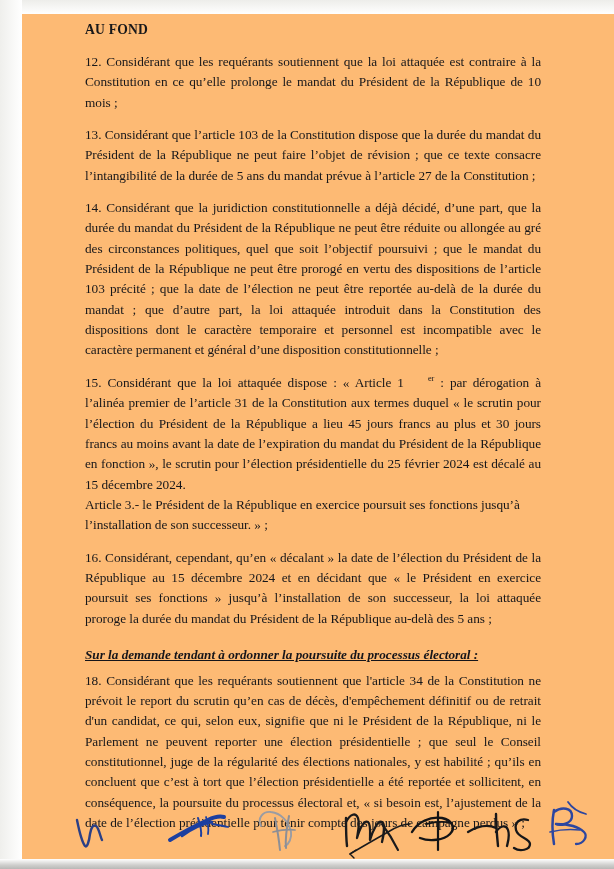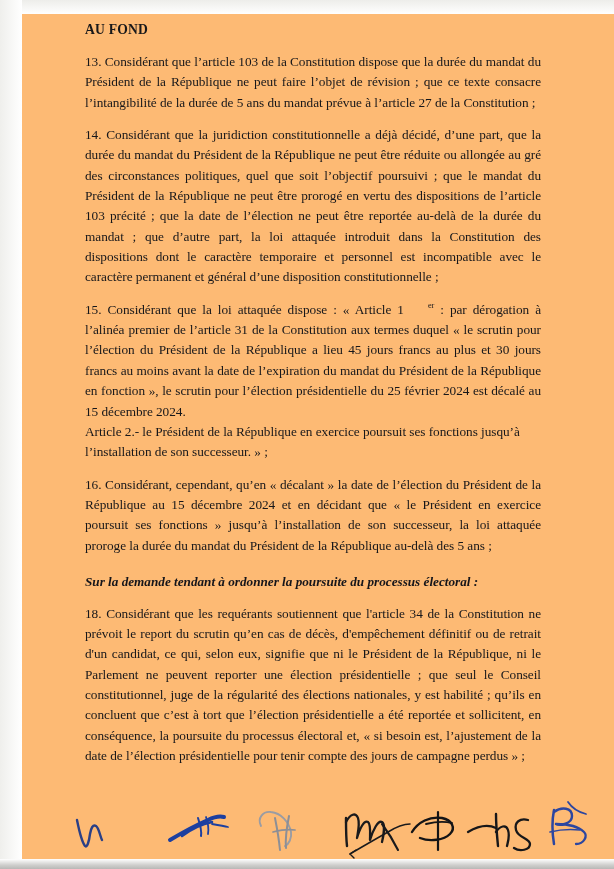--- a/index.html
+++ b/index.html
@@ -62,21 +62,22 @@
     margin: 0 0 14px 0;
     text-align: justify;
     letter-spacing: -0.05px;
   }
   .subhead {
     font-style: italic;
     font-weight: bold;
     font-size: 13.2px;
     line-height: 1.5;
     color: #15151a;
-    margin: 16px 0 12px 0;
+    margin: 16px 0 6px 0;
+    text-decoration: underline;
   }
   .para {
     font-size: 13.3px;
     line-height: 1.53;
     color: #17171a;
     margin: 0 0 12px 0;
     text-align: justify;
     text-justify: inter-word;
     letter-spacing: -0.05px;
   }
@@ -108,28 +109,29 @@
 <div class="page">
 
   <div class="scan-shade-top"></div>
   <div class="scan-shade-left"></div>
 
   <div class="content">
 
     <h1 class="section-title">AU FOND</h1>
 
 
+    <p class="para">12.  Considérant que les requérants soutiennent que la loi attaquée est contraire à la Constitution en ce qu’elle prolonge le mandat du Président de la République de 10 mois ;</p>
 
     <p class="para">13. Considérant que l’article 103 de la Constitution dispose que la durée du mandat du Président de la République ne peut faire l’objet de révision ; que ce texte consacre l’intangibilité de la durée de 5 ans du mandat prévue à l’article 27 de la Constitution ;</p>
 
     <p class="para">14. Considérant que la juridiction constitutionnelle a déjà décidé, d’une part, que la durée du mandat du Président de la République ne peut être réduite ou allongée au gré des circonstances politiques, quel que soit l’objectif poursuivi ; que le mandat du Président de la République ne peut être prorogé en vertu des dispositions de l’article 103 précité ; que la date de l’élection ne peut être reportée au-delà de la durée du mandat ; que d’autre part, la loi attaquée introduit dans la Constitution des dispositions dont le caractère temporaire et personnel est incompatible avec le caractère permanent et général d’une disposition constitutionnelle ;</p>
 
     <p class="para"><span>15. Considérant que la loi attaquée dispose : « Article 1</span><sup>er</sup><span> : par dérogation à l’alinéa premier de l’article 31 de la Constitution aux termes duquel « le scrutin pour l’élection du Président de la République a lieu 45 jours francs au plus et 30 jours francs au moins avant la date de l’expiration du mandat du Président de la République en fonction », le scrutin pour l’élection présidentielle du 25 février 2024 est décalé au 15 décembre 2024.</span></p>
 
-    <p class="para" style="margin-top:-12px; text-align:left;">Article 2.- le Président de la République en exercice poursuit ses fonctions jusqu’à l’installation de son successeur. » ;</p>
+    <p class="para" style="margin-top:-12px; text-align:left;">Article 3.- le Président de la République en exercice poursuit ses fonctions jusqu’à l’installation de son successeur. » ;</p>
 
     <p class="para">16. Considérant, cependant, qu’en « décalant » la date de l’élection du Président de la République au 15 décembre 2024 et en décidant que « le Président en exercice poursuit ses fonctions » jusqu’à l’installation de son successeur, la loi attaquée proroge la durée du mandat du Président de la République au-delà des 5 ans ;</p>
 
 
     <p class="subhead">Sur la demande tendant à ordonner la poursuite du processus électoral :</p>
 
     <p class="para">18. Considérant que les requérants soutiennent que l'article 34 de la Constitution ne prévoit le report du scrutin qu’en cas de décès, d'empêchement définitif ou de retrait d'un candidat, ce qui, selon eux, signifie que ni le Président de la République, ni le Parlement ne peuvent reporter une élection présidentielle ; que seul  le Conseil constitutionnel, juge de la régularité des élections nationales, y est habilité ; qu’ils en concluent  que c’est à tort que l’élection présidentielle a été reportée et sollicitent, en conséquence, la poursuite du processus électoral  et, « si besoin est, l’ajustement de la date de l’élection présidentielle pour tenir compte des jours de campagne perdus » ;</p>
 
   </div>
 

